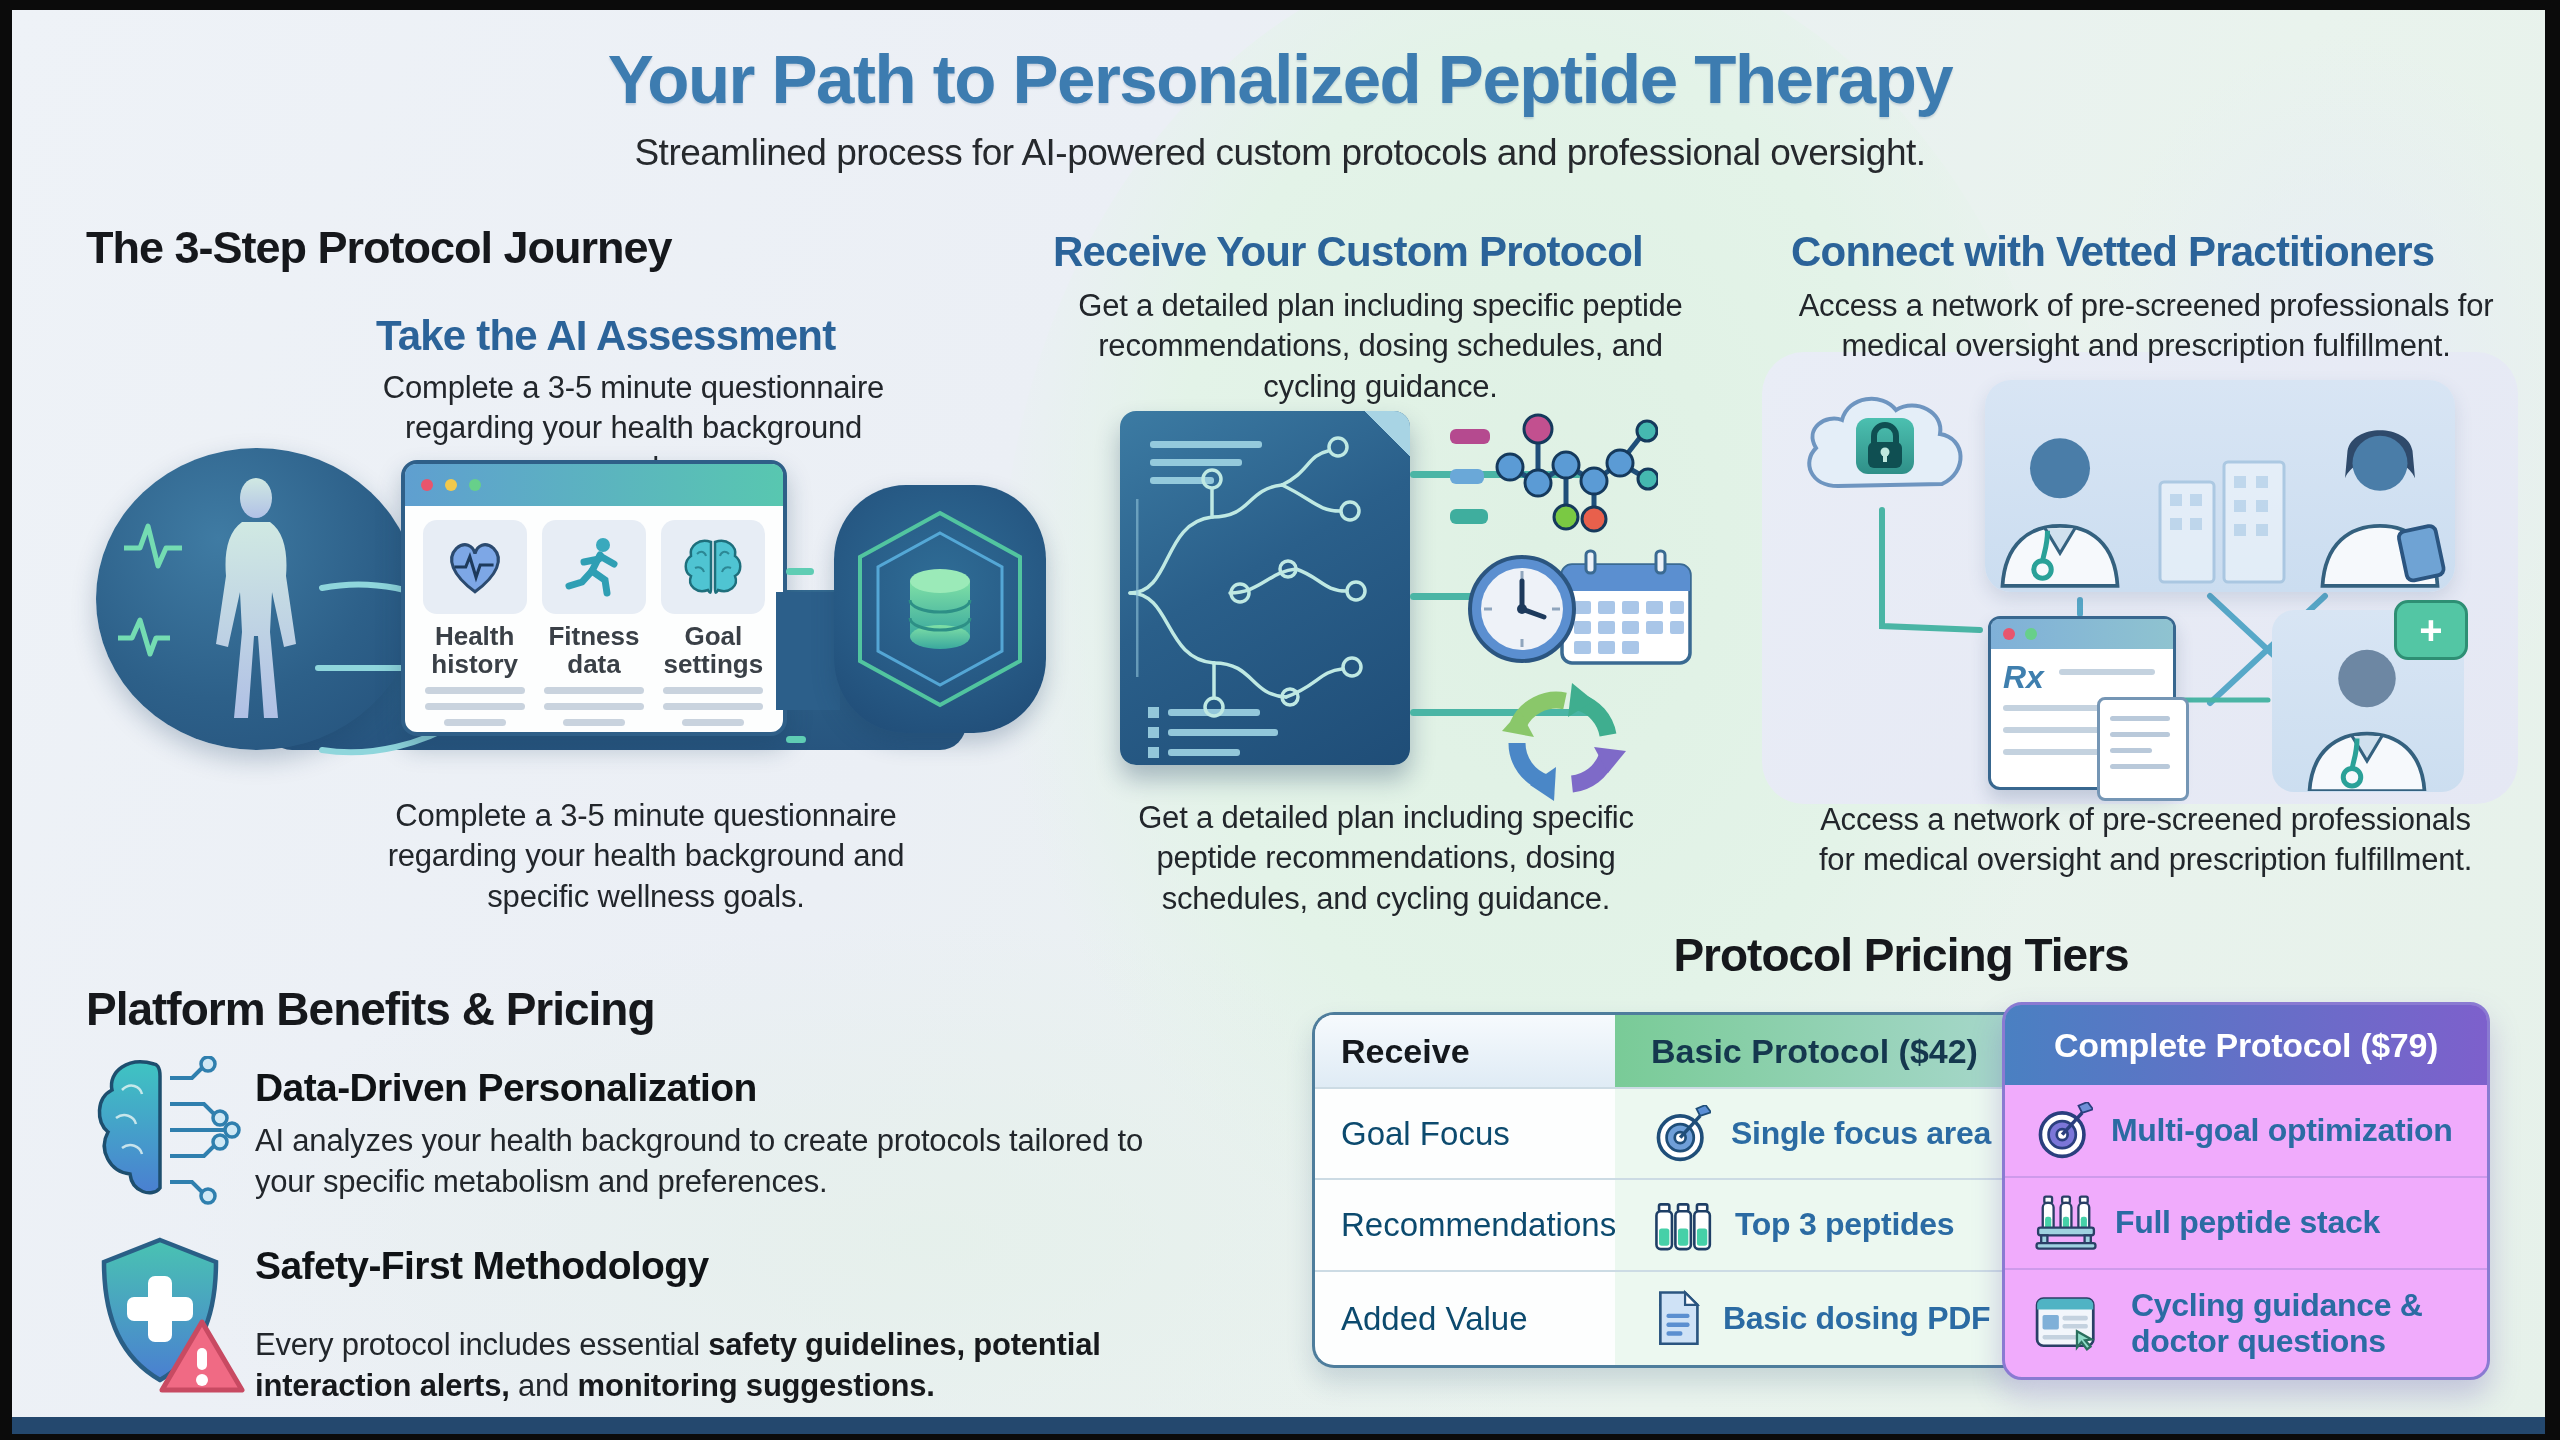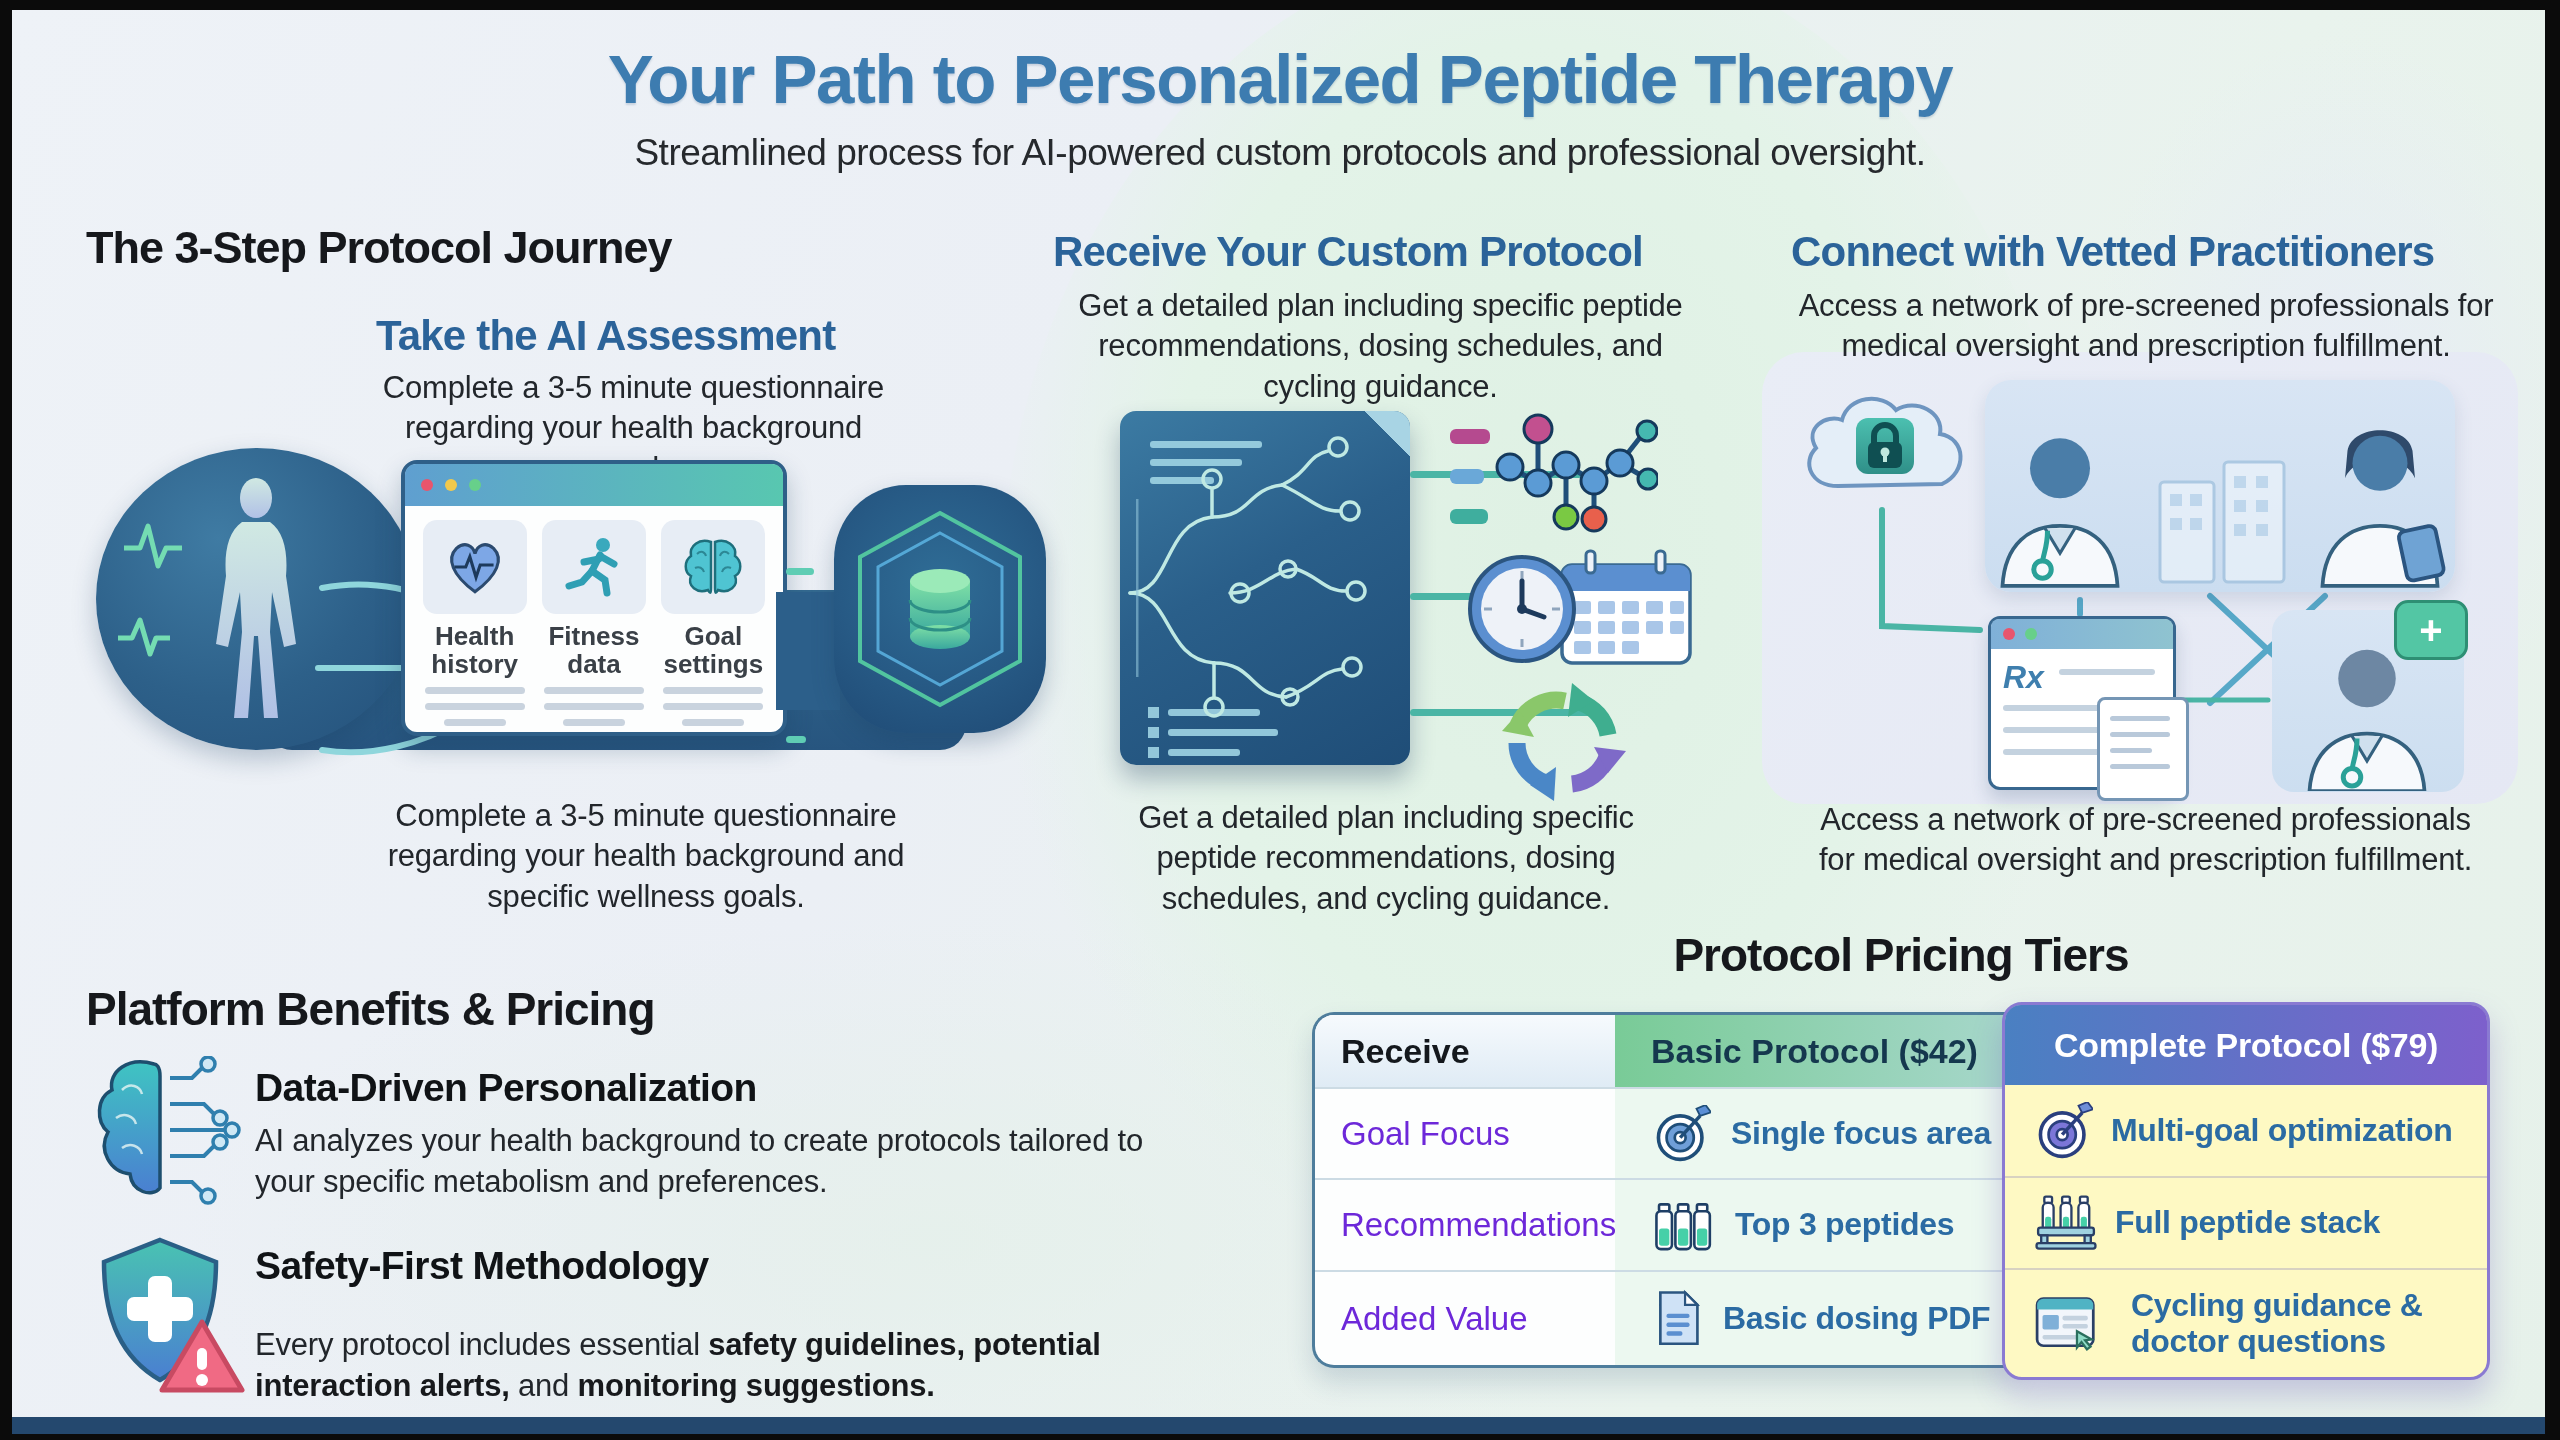--- a/index.html
+++ b/index.html
@@ -98,31 +98,31 @@
   .ben-title{font-size:39px;font-weight:700;color:#101316;letter-spacing:-.6px;}
   .ben-text{font-size:31px;color:#22262b;line-height:1.33;letter-spacing:-.2px;}
   .bold{font-weight:700;color:#17191c;}
   
   .price-heading{left:1312px;top:928px;width:1178px;text-align:center;font-size:46px;}
   .ptable{left:1312px;top:1012px;width:702px;height:356px;background:#fdfefe;border:3px solid #4e7d9c;
     border-right:none;border-radius:22px 0 0 22px;box-shadow:0 14px 26px rgba(40,80,110,.18);
     display:flex;flex-direction:column;box-sizing:border-box;}
   .prow{display:flex;flex:0 0 auto;}
   .pcell-f{width:300px;box-sizing:border-box;display:flex;align-items:center;padding-left:26px;
-    font-size:33px;color:#6d28d9;}
+    font-size:33px;color:#0c4a6e;}
   .pcell-b{width:399px;box-sizing:border-box;display:flex;align-items:center;background:#ecf8f0;
     padding-left:38px;gap:20px;}
   .pval{font-size:32px;font-weight:700;color:#2b6ba3;letter-spacing:-.3px;line-height:1.1;}
   .ph-f{width:300px;box-sizing:border-box;display:flex;align-items:center;padding-left:26px;
     font-size:34px;font-weight:700;color:#14181d;border-radius:19px 0 0 0;
     background:linear-gradient(180deg,#f6fafd,#dfebf5);}
   .ph-b{width:399px;box-sizing:border-box;display:flex;align-items:center;justify-content:center;
     font-size:34px;font-weight:700;color:#15384e;background:linear-gradient(90deg,#79cb97,#a7d7cb);}
   .sep{border-top:2px solid #ccdbe4;}
-  .pcomplete{left:2002px;top:1002px;width:488px;height:378px;background:#fef9c3;border:3px solid #8a7ad2;
+  .pcomplete{left:2002px;top:1002px;width:488px;height:378px;background:#f0abfc;border:3px solid #8a7ad2;
     border-radius:20px;box-shadow:0 16px 30px rgba(100,80,180,.28);display:flex;flex-direction:column;
     box-sizing:border-box;z-index:5;}
   .ph-c{flex:0 0 80px;display:flex;align-items:center;justify-content:center;font-size:34px;font-weight:700;
     color:#ffffff;background:linear-gradient(90deg,#4a80c2,#7d60cc);border-radius:16px 16px 0 0;
     letter-spacing:-.3px;}
   .pc-cell{display:flex;align-items:center;padding-left:30px;gap:18px;box-sizing:border-box;}
   .csep{border-top:2px solid rgba(120,110,190,.28);}
 </style>
 </head>
 <body>

